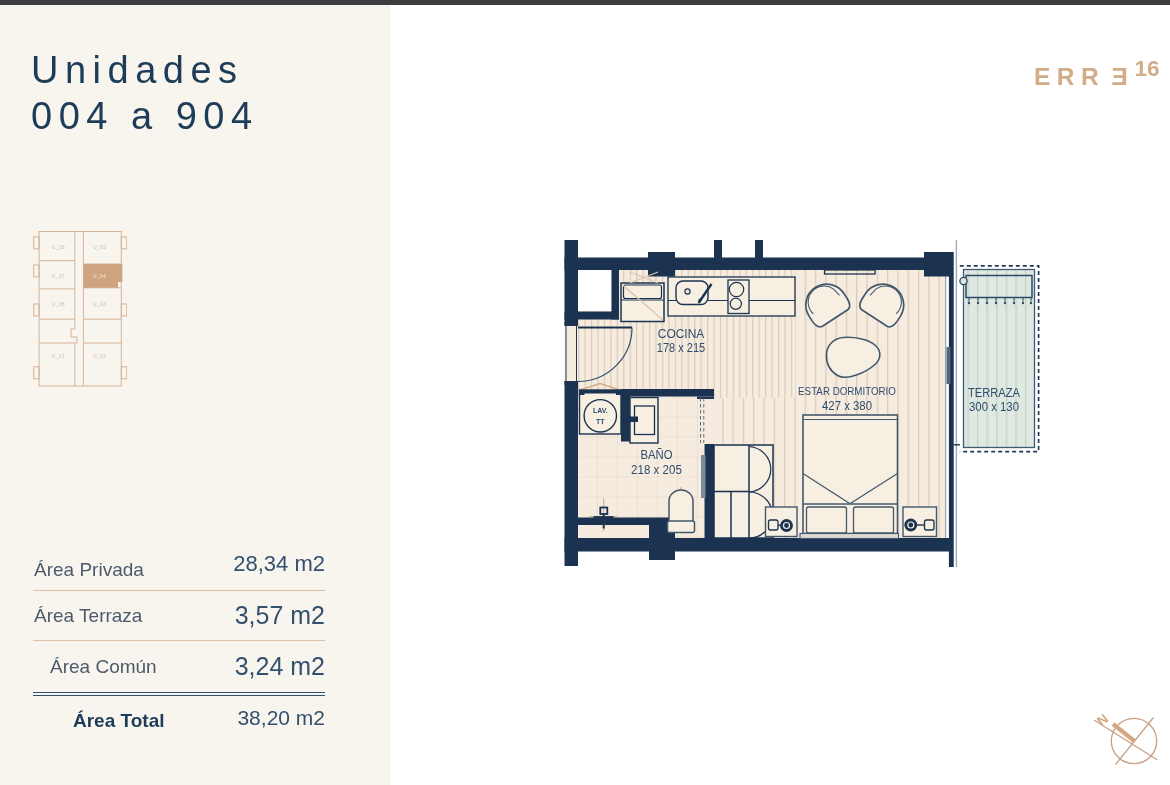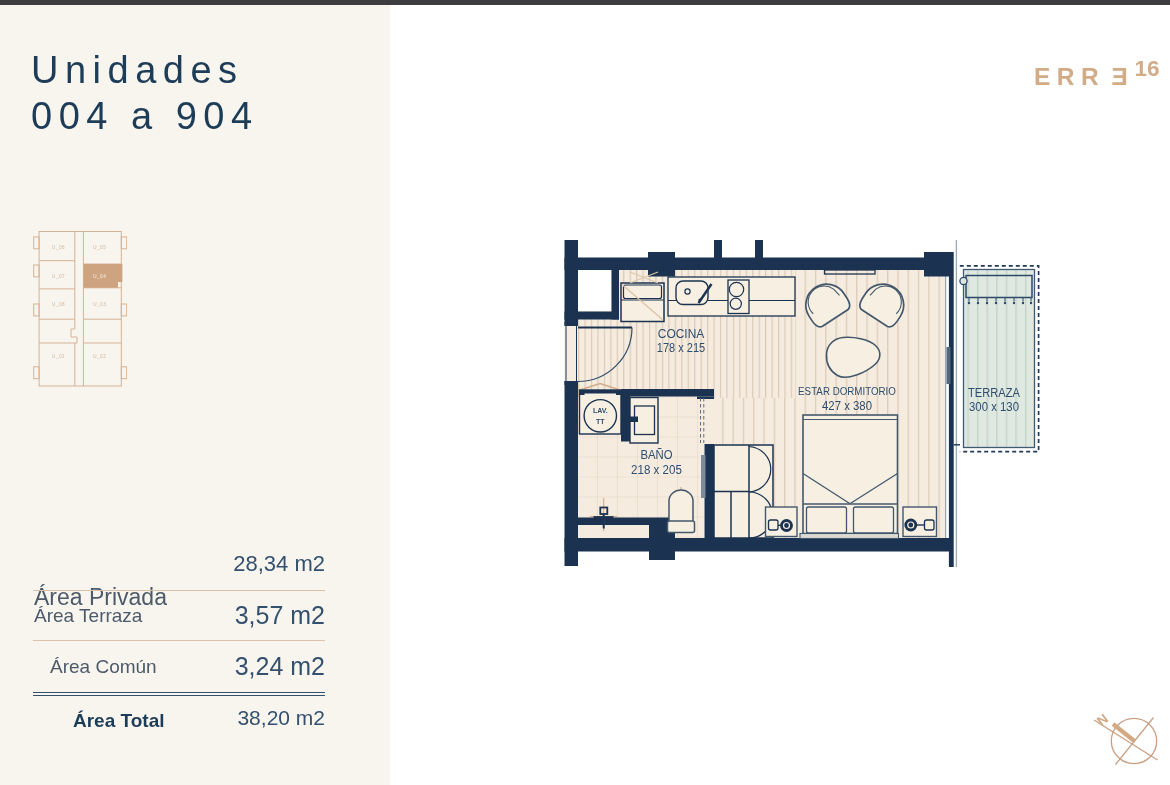--- a/index.html
+++ b/index.html
@@ -56,21 +56,21 @@
       <text x="66.7" y="49" fill="#f6efe5">U_04</text>
       <text x="25.6" y="77.3">U_08</text>
       <text x="66.7" y="77.3">U_03</text>
       <text x="25.6" y="129">U_01</text>
       <text x="66.7" y="129">U_02</text>
     </g>
   </svg>
 
   <div class="abs" style="left:33px;top:0;width:292px;height:785px;">
 
-    <span style="position:absolute;left:1px;top:584px;font-size:23px;color:#4c5a6a;">Área Privada</span>
+    <span style="position:absolute;left:1px;top:559px;font-size:19px;color:#4c5a6a;">Área Privada</span>
     <span style="position:absolute;right:0;top:551px;font-size:22px;color:#33506e;">28,34 m2</span>
 
     <div style="position:absolute;left:0;right:0;top:590px;border-top:1px solid #d9c2a8;"></div>
 
     <span style="position:absolute;left:1px;top:605px;font-size:19px;color:#4c5a6a;">Área Terraza</span>
     <span style="position:absolute;right:0;top:601px;font-size:25px;color:#33506e;">3,57 m2</span>
 
     <div style="position:absolute;left:0;right:0;top:640px;border-top:1px solid #d9c2a8;"></div>
 
     <span style="position:absolute;left:17px;top:655.5px;font-size:19px;color:#4c5a6a;">Área Común</span>

